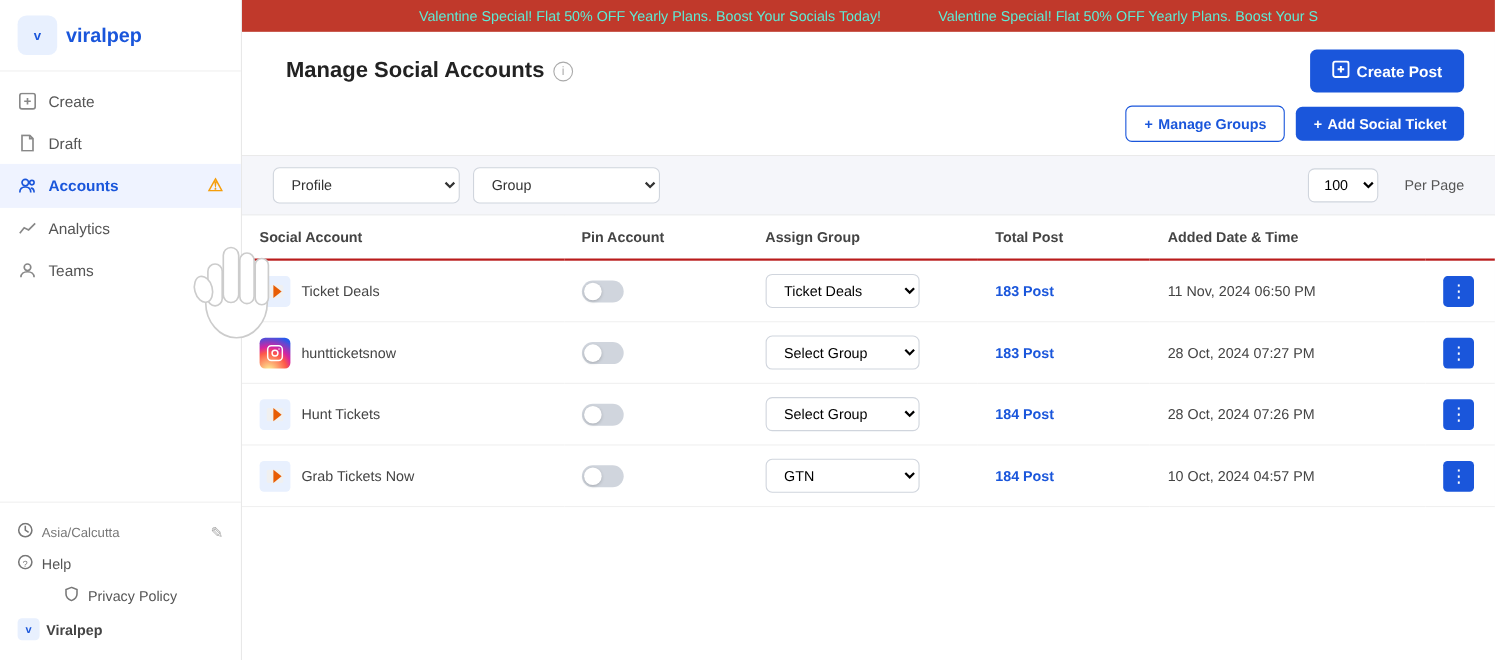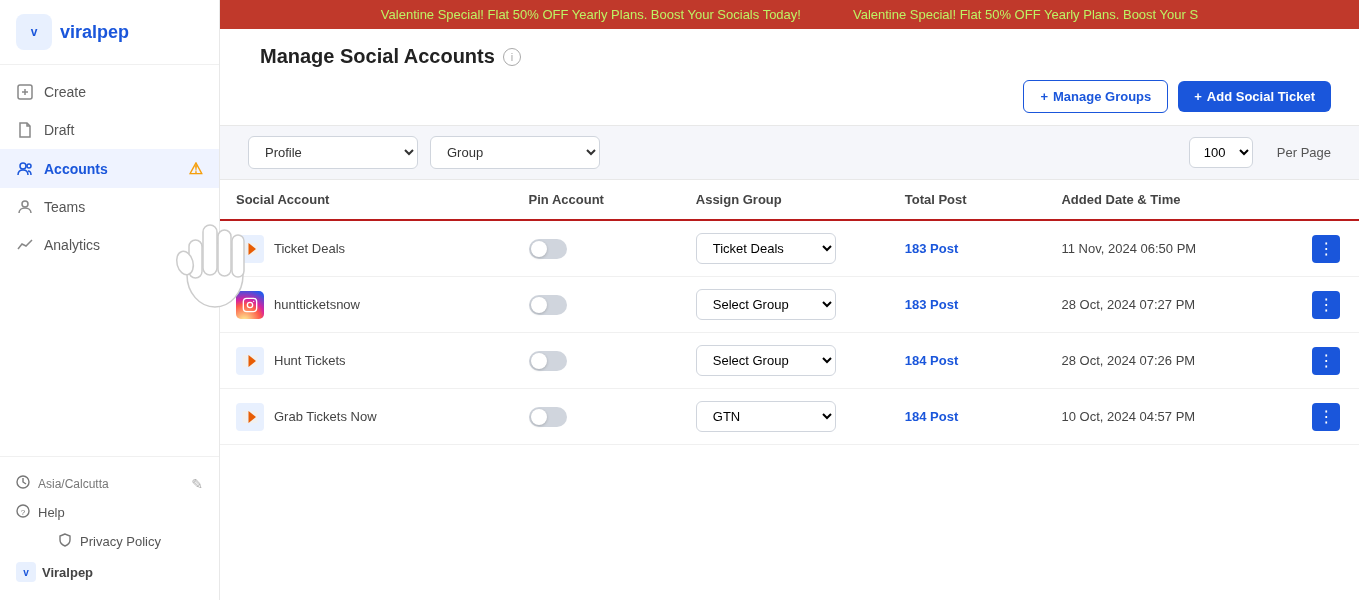--- a/index.html
+++ b/index.html
@@ -32,21 +32,21 @@
     .help-row { display: flex; align-items: center; gap: 8px; font-size: 13px; color: #555; padding: 6px 0; cursor: pointer; }
     .privacy-row { display: flex; align-items: center; gap: 8px; font-size: 13px; color: #555; padding: 6px 0; cursor: pointer; justify-content: center; }
     .viralpep-brand { display: flex; align-items: center; gap: 6px; font-size: 13px; font-weight: 600; color: #444; padding: 6px 0; }
     .brand-logo-small { width: 20px; height: 20px; background: #e8f0fe; border-radius: 4px; display: flex; align-items: center; justify-content: center; font-size: 10px; font-weight: bold; color: #1a56db; }
 
     
     .main { margin-left: 220px; height: 600px; overflow: hidden; display: flex; flex-direction: column; }
 
     
     .banner {
-      background: #c0392b; color: #bef264; text-align: center; font-size: 13px; font-weight: 500; padding: 7px 0; white-space: nowrap; overflow: hidden;
+      background: #c0392b; color: #5eead4; text-align: center; font-size: 13px; font-weight: 500; padding: 7px 0; white-space: nowrap; overflow: hidden;
       display: flex; align-items: center; justify-content: center; gap: 52px;
     }
 
     
     .page-header {
       background: #fff; padding: 16px 28px 0; border-bottom: 1px solid #e8e8e8;
     }
     .page-title-row { display: flex; align-items: center; justify-content: space-between; padding-bottom: 12px; margin-left: 12px; }
     .page-title { font-size: 20px; font-weight: 700; color: #222; display: flex; align-items: center; gap: 8px; }
     .info-icon { width: 18px; height: 18px; border-radius: 50%; border: 1.5px solid #aaa; display: flex; align-items: center; justify-content: center; font-size: 11px; color: #aaa; cursor: pointer; }
@@ -146,34 +146,34 @@
             <path d="M14 14c0-2-1-4-3-4"></path>
         </svg>
       </span>
       <span>Accounts</span>
       <span class="warning-icon">⚠</span>
     </div>
 
     <div class="nav-item">
       <span class="nav-icon">
         <svg width="16" height="16" viewBox="0 0 16 16" fill="none" stroke="currentColor" stroke-width="1.5">
-          <circle cx="8" cy="5" r="3"></circle>
-            <path d="M2 14c0-3 2.7-5 6-5s6 2 6 5"></path>
-        </svg>
-      </span>
-      <span>Teams</span>
+          <polyline points="1,12 5,7 9,9 15,3"></polyline>
+        </svg>
+      </span>
+      <span>Analytics</span>
     </div>
 
     <div class="nav-item">
       <span class="nav-icon">
         <svg width="16" height="16" viewBox="0 0 16 16" fill="none" stroke="currentColor" stroke-width="1.5">
-          <polyline points="1,12 5,7 9,9 15,3"></polyline>
-        </svg>
-      </span>
-      <span>Analytics</span>
+          <circle cx="8" cy="5" r="3"></circle>
+            <path d="M2 14c0-3 2.7-5 6-5s6 2 6 5"></path>
+        </svg>
+      </span>
+      <span>Teams</span>
     </div>
   </nav>
 
   <div class="sidebar-bottom">
     <div class="timezone-row">
       <span>
         <svg width="14" height="14" viewBox="0 0 14 14" fill="none" stroke="#777" stroke-width="1.4">
           <circle cx="7" cy="7" r="6"></circle>
             <polyline points="7,3 7,7 10,9"></polyline>
         </svg>
@@ -211,20 +211,30 @@
     <span>Valentine Special! Flat 50% OFF Yearly Plans. Boost Your Socials Today!</span>
     <span>Valentine Special! Flat 50% OFF Yearly Plans. Boost Your S</span>
   </div>
 
   <div class="page-header">
     <div class="page-title-row">
       <div style="display:flex;align-items:center;gap:8px;">
         <span class="page-title">Manage Social Accounts</span>
         <div class="info-icon">i</div>
       </div>
+      <button class="create-post-btn">
+        <span>
+          <svg width="16" height="16" viewBox="0 0 16 16" fill="none" stroke="white" stroke-width="1.8">
+            <rect x="1" y="1" width="14" height="14" rx="2"></rect>
+            <line x1="8" y1="5" x2="8" y2="11"></line>
+              <line x1="5" y1="8" x2="11" y2="8"></line>
+          </svg>
+        </span>
+        <span>Create Post</span>
+      </button>
     </div>
     <div class="action-row">
       <button class="manage-groups-btn">
         <span>+</span>
         <span>Manage Groups</span>
       </button>
       <button class="add-social-btn">
         <span>+</span>
         <span>Add Social Ticket</span>
       </button>

